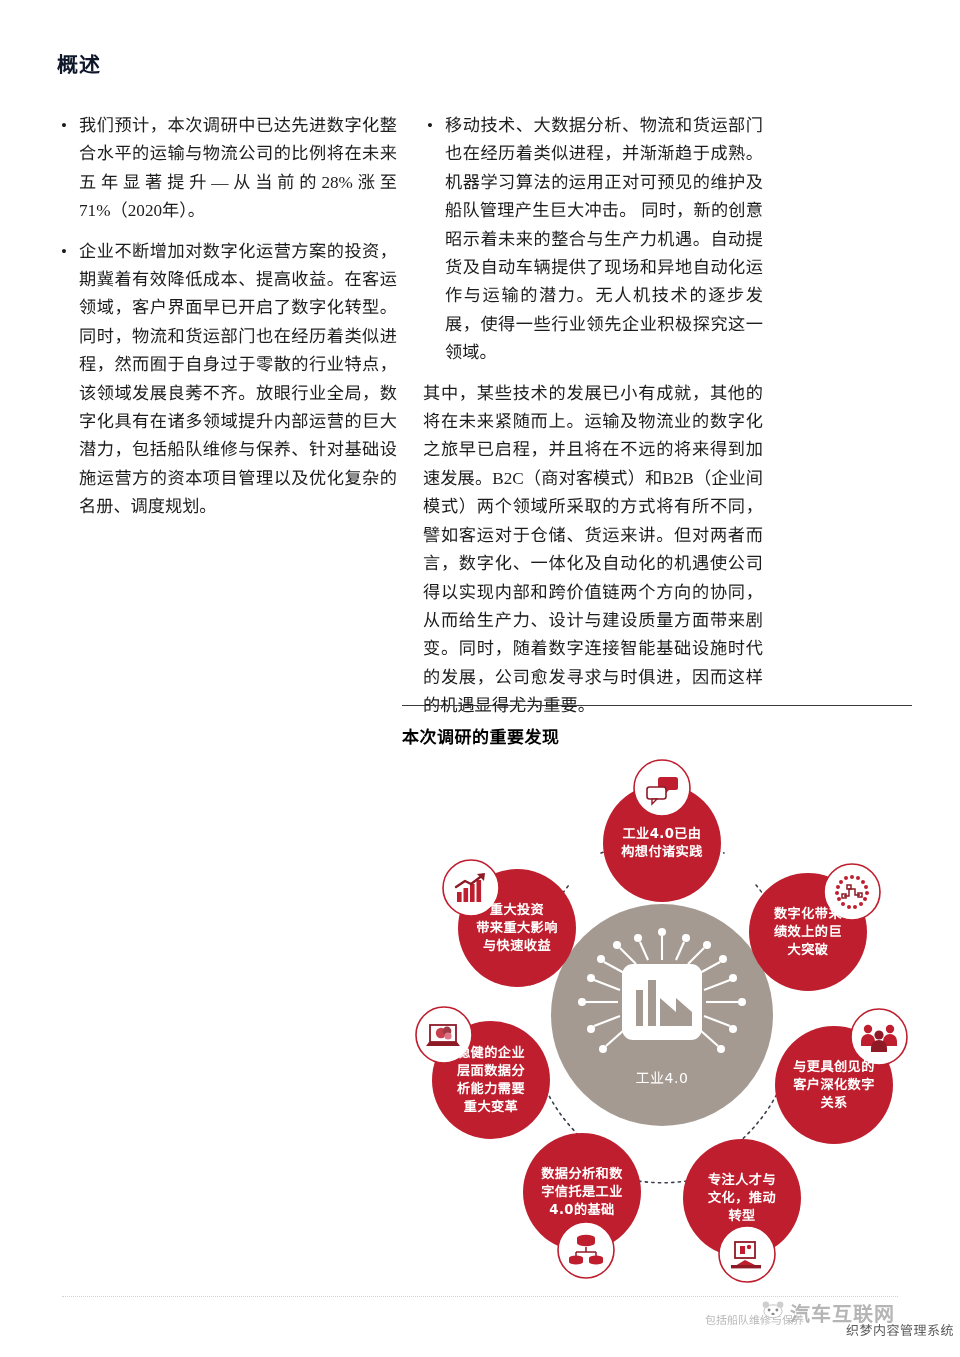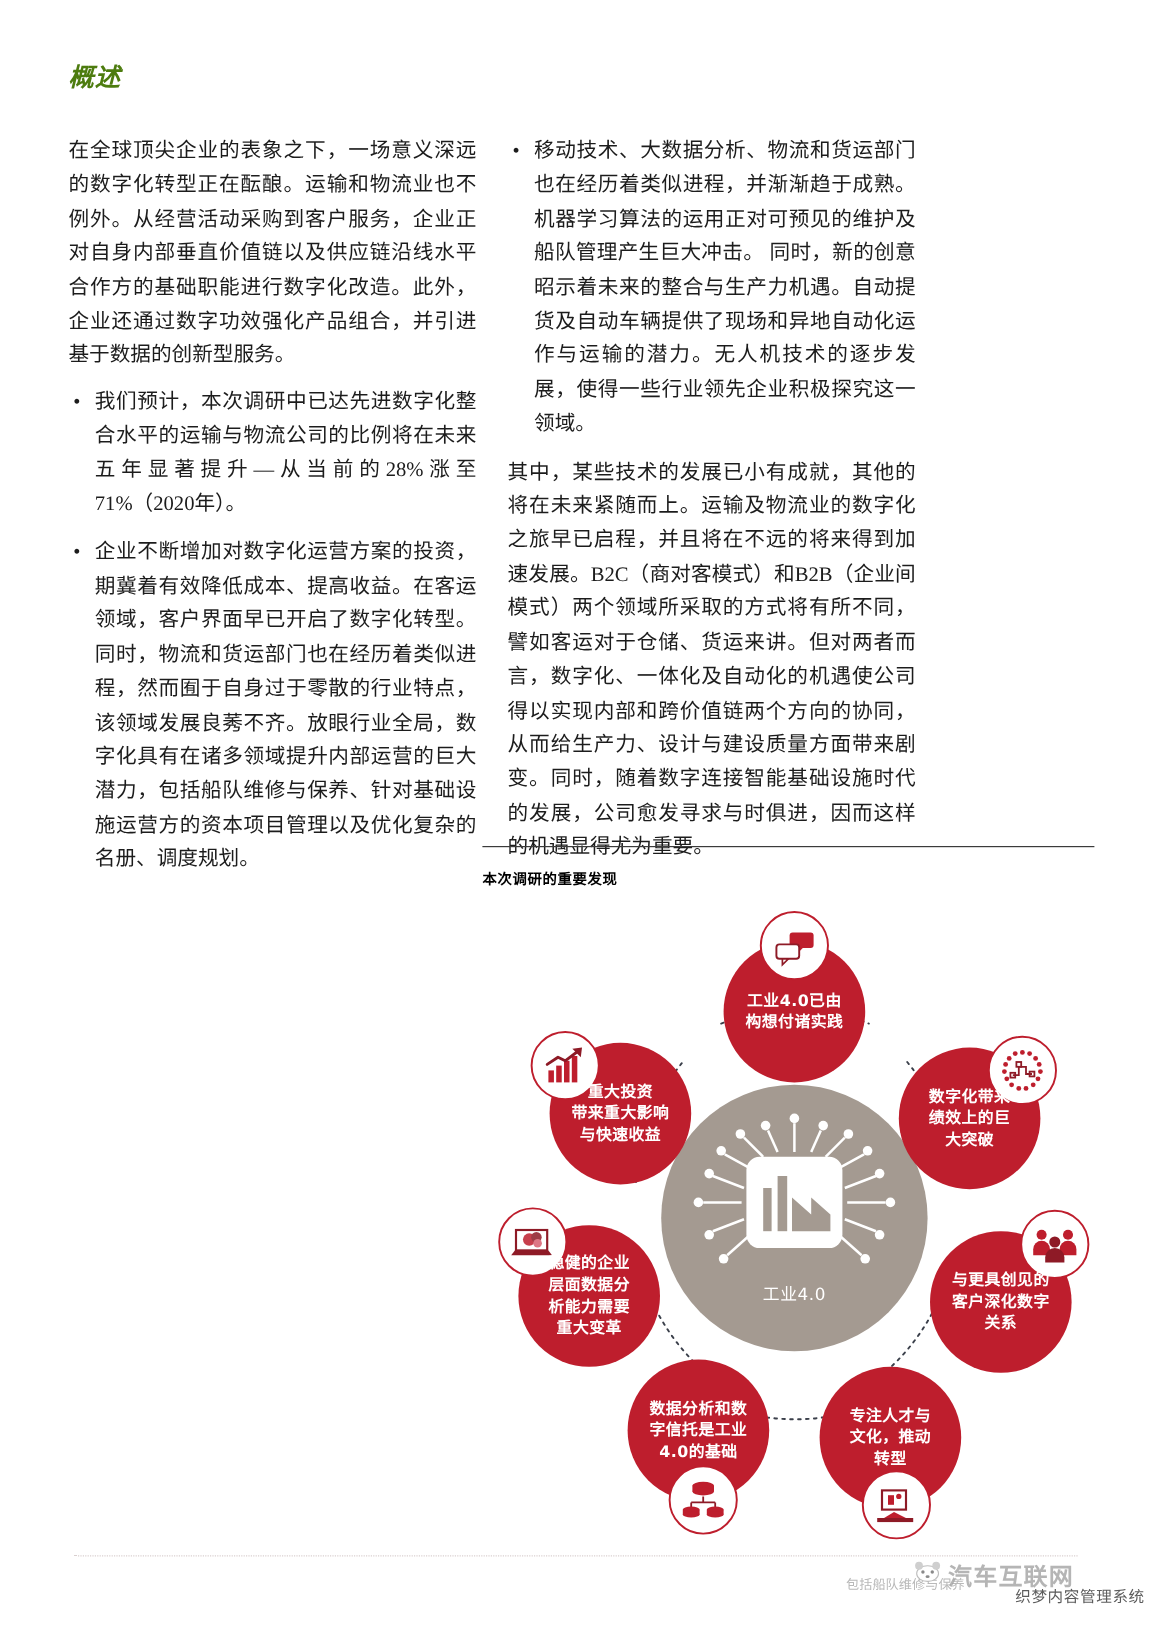--- a/index.html
+++ b/index.html
@@ -26,22 +26,21 @@
 
   
   .section-heading {
     position: absolute;
     left: 57px;
     top: 48px;
     font-family: "DejaVu Sans", "Liberation Sans", sans-serif;
     font-weight: bold;
     font-size: 21px;
     letter-spacing: 1px;
-    color: #4d7c0f;
-    font-style: italic;
+    color: #0f172a;
   }
 
   
   .col {
     position: absolute;
     top: 112px;
     width: 340px;
     font-size: 17.2px;
     line-height: 28.4px;
     text-align: justify;
@@ -79,21 +78,21 @@
     height: 1px;
     background: #3b3b3b;
   }
 
   .findings-title {
     position: absolute;
     left: 402px;
     top: 723px;
     font-family: "DejaVu Sans", "Liberation Sans", sans-serif;
     font-weight: bold;
-    font-size: 12px;
+    font-size: 17px;
     color: #000000;
     letter-spacing: .5px;
   }
 
   
   .diagram {
     position: absolute;
     left: 390px;
     top: 740px;
     width: 545px;
@@ -181,21 +180,20 @@
   }
 </style>
 </head>
 <body>
 
 <div class="page">
 
   <div class="section-heading">概述</div>
 
   <div class="col col-left">
-    <p class="para">在全球顶尖企业的表象之下，一场意义深远的数字化转型正在酝酿。运输和物流业也不例外。从经营活动采购到客户服务，企业正对自身内部垂直价值链以及供应链沿线水平合作方的基础职能进行数字化改造。此外，企业还通过数字功效强化产品组合，并引进基于数据的创新型服务。</p>
 
     <div class="bullet">
       <span class="dot">•</span>
       <span>我们预计，本次调研中已达先进数字化整合水平的运输与物流公司的比例将在未来五年显著提升—从当前的28%涨至71%（2020年）。</span>
     </div>
 
     <div class="bullet">
       <span class="dot">•</span>
       <span>企业不断增加对数字化运营方案的投资，期冀着有效降低成本、提高收益。在客运领域，客户界面早已开启了数字化转型。同时，物流和货运部门也在经历着类似进程，然而囿于自身过于零散的行业特点，该领域发展良莠不齐。放眼行业全局，数字化具有在诸多领域提升内部运营的巨大潜力，包括船队维修与保养、针对基础设施运营方的资本项目管理以及优化复杂的名册、调度规划。</span>
     </div>

